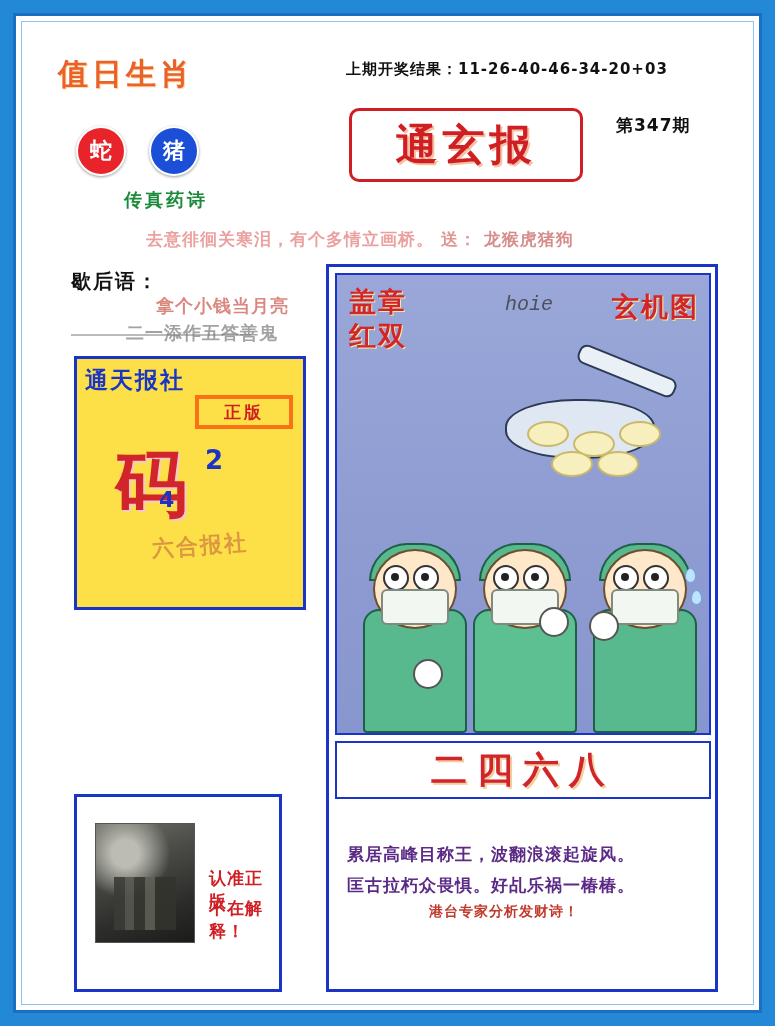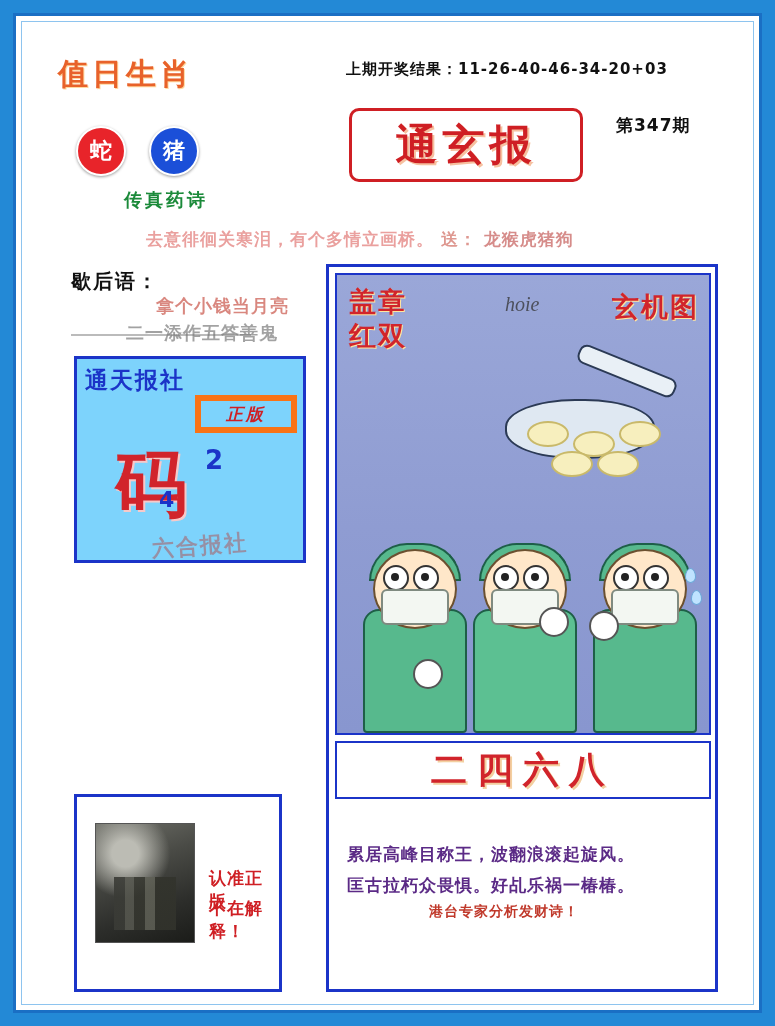--- a/index.html
+++ b/index.html
@@ -84,31 +84,31 @@
   .xiehouyu-line2{
     position:absolute;left:110px;top:305px;
     font-size:18px;font-weight:bold;color:#333;opacity:.45;letter-spacing:1px;
   }
   .strike{
     position:absolute;left:55px;top:318px;width:180px;height:2px;background:#777;opacity:.5;
   }
 
   
   .code-box{
-    position:absolute;left:58px;top:340px;width:232px;height:207px;
-    border:3px solid #1b34c8;background:#7dd3fc;box-sizing:border-box;
+    position:absolute;left:58px;top:340px;width:232px;height:254px;
+    border:3px solid #1b34c8;background:#fde047;box-sizing:border-box;
   }
   .code-box .tt{
     position:absolute;left:8px;top:6px;
     font-size:23px;font-weight:bold;color:#1b34c8;letter-spacing:2px;
   }
   .code-box .zhengban{
     position:absolute;left:118px;top:36px;width:90px;height:26px;
-    border:6px solid #f97316;color:#cf1f24;font-size:17px;font-weight:bold;
-    display:flex;align-items:center;justify-content:center;letter-spacing:3px;font-style:italic;
+    border:4px solid #f97316;color:#cf1f24;font-size:17px;font-weight:bold;
+    display:flex;align-items:center;justify-content:center;letter-spacing:3px;
   }
   .code-box .big{
     position:absolute;left:38px;top:78px;
     font-size:72px;font-weight:bold;color:#d1242b;letter-spacing:6px;
     text-shadow:2px 2px 0 #f7c9c9;
   }
   .code-box .sup-2{
     position:absolute;left:128px;top:86px;font-size:26px;color:#1b34c8;font-weight:bold;
   }
   .code-box .sup-4{
@@ -160,21 +160,21 @@
     text-shadow:1px 1px 0 #ffe6a0;line-height:1.25;
   }
   .xuanjitu{
     position:absolute;right:10px;top:14px;
     font-size:27px;font-weight:bold;color:#d1242b;letter-spacing:2px;
     text-shadow:1px 1px 0 #ffe6a0;
   }
   .scribble{
     position:absolute;left:168px;top:18px;
     font-size:20px;color:#333;font-style:italic;opacity:.75;
-    font-family:Liberation Serif, serif;
+    font-family:Liberation Mono, monospace;
   }
 
   
   .lamp-arm{position:absolute;left:238px;top:86px;width:100px;height:16px;background:#e9f0f6;border:2px solid #2b3a55;border-radius:8px;transform:rotate(22deg);}
   .lamp-head{position:absolute;left:168px;top:124px;width:146px;height:56px;background:#dfe8f2;border:2px solid #2b3a55;border-radius:70px/28px;}
   .lamp-bulb{position:absolute;width:38px;height:22px;background:#f7efbe;border:2px solid #c9b96a;border-radius:50%;}
   .b1{left:190px;top:146px;}
   .b2{left:236px;top:156px;}
   .b3{left:282px;top:146px;}
   .b4{left:214px;top:176px;}

